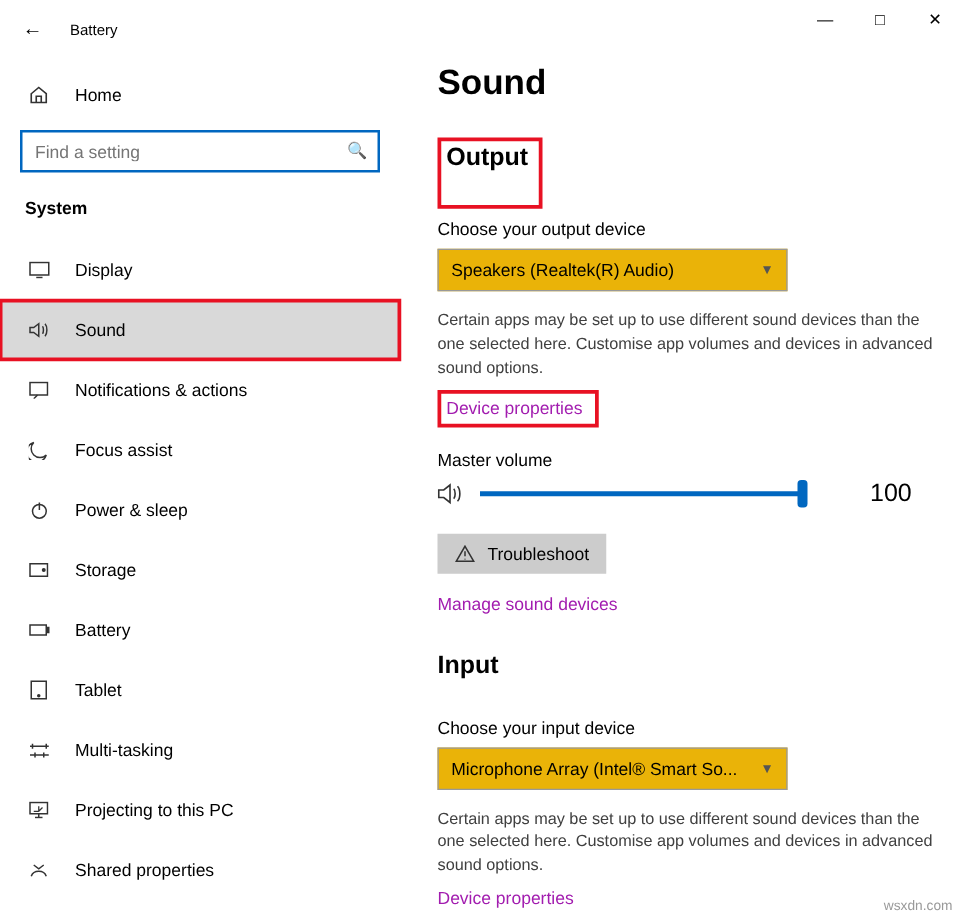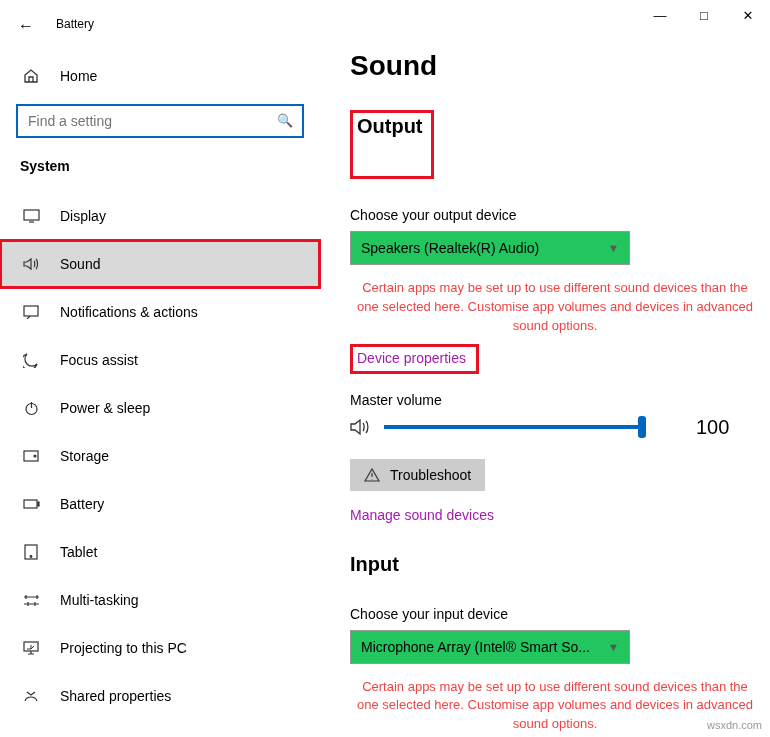--- a/index.html
+++ b/index.html
@@ -91,39 +91,39 @@
   .content {
     flex: 1;
     padding: 50px 10px 0 30px;
     overflow-y: auto;
     position: relative;
   }
   h1 { font-weight: 600; font-size: 28px; margin-bottom: 28px; }
   h2 { font-weight: 600; font-size: 20px; margin-bottom: 18px; display:inline-block; }
   .output-heading-wrap {
     display: inline-block;
-    padding: 2px 8px 20px 4px;
+    padding: 2px 8px 8px 4px;
     border: 3px solid #e81123;
-    margin-bottom: 28px;
+    margin-bottom: 8px;
   }
   .label { font-size: 14px; margin-bottom: 8px; }
   .select {
     width: 280px;
     height: 34px;
     border: 1px solid #999;
     display: flex;
     align-items: center;
     justify-content: space-between;
     padding: 0 10px;
     cursor: pointer;
     margin-bottom: 14px;
-    background:#22c55e;
+    background:#eab308;
   }
   .select .chev { font-size: 11px; color:#555; }
-  .helptext { font-size: 13px; color: #ef4444; line-height: 1.45; max-width: 410px; margin-bottom: 8px; text-align: center; }
+  .helptext { font-size: 13px; color: #404040; line-height: 1.45; max-width: 410px; margin-bottom: 8px; }
   .link { color: #a21caf; font-size: 14px; cursor: pointer; display:inline-block; }
   .link-box {
     border: 3px solid #e81123;
     display: inline-block;
     padding: 3px 10px 5px 4px;
     margin-bottom: 18px;
   }
   .volume-row {
     display: flex;
     align-items: center;

